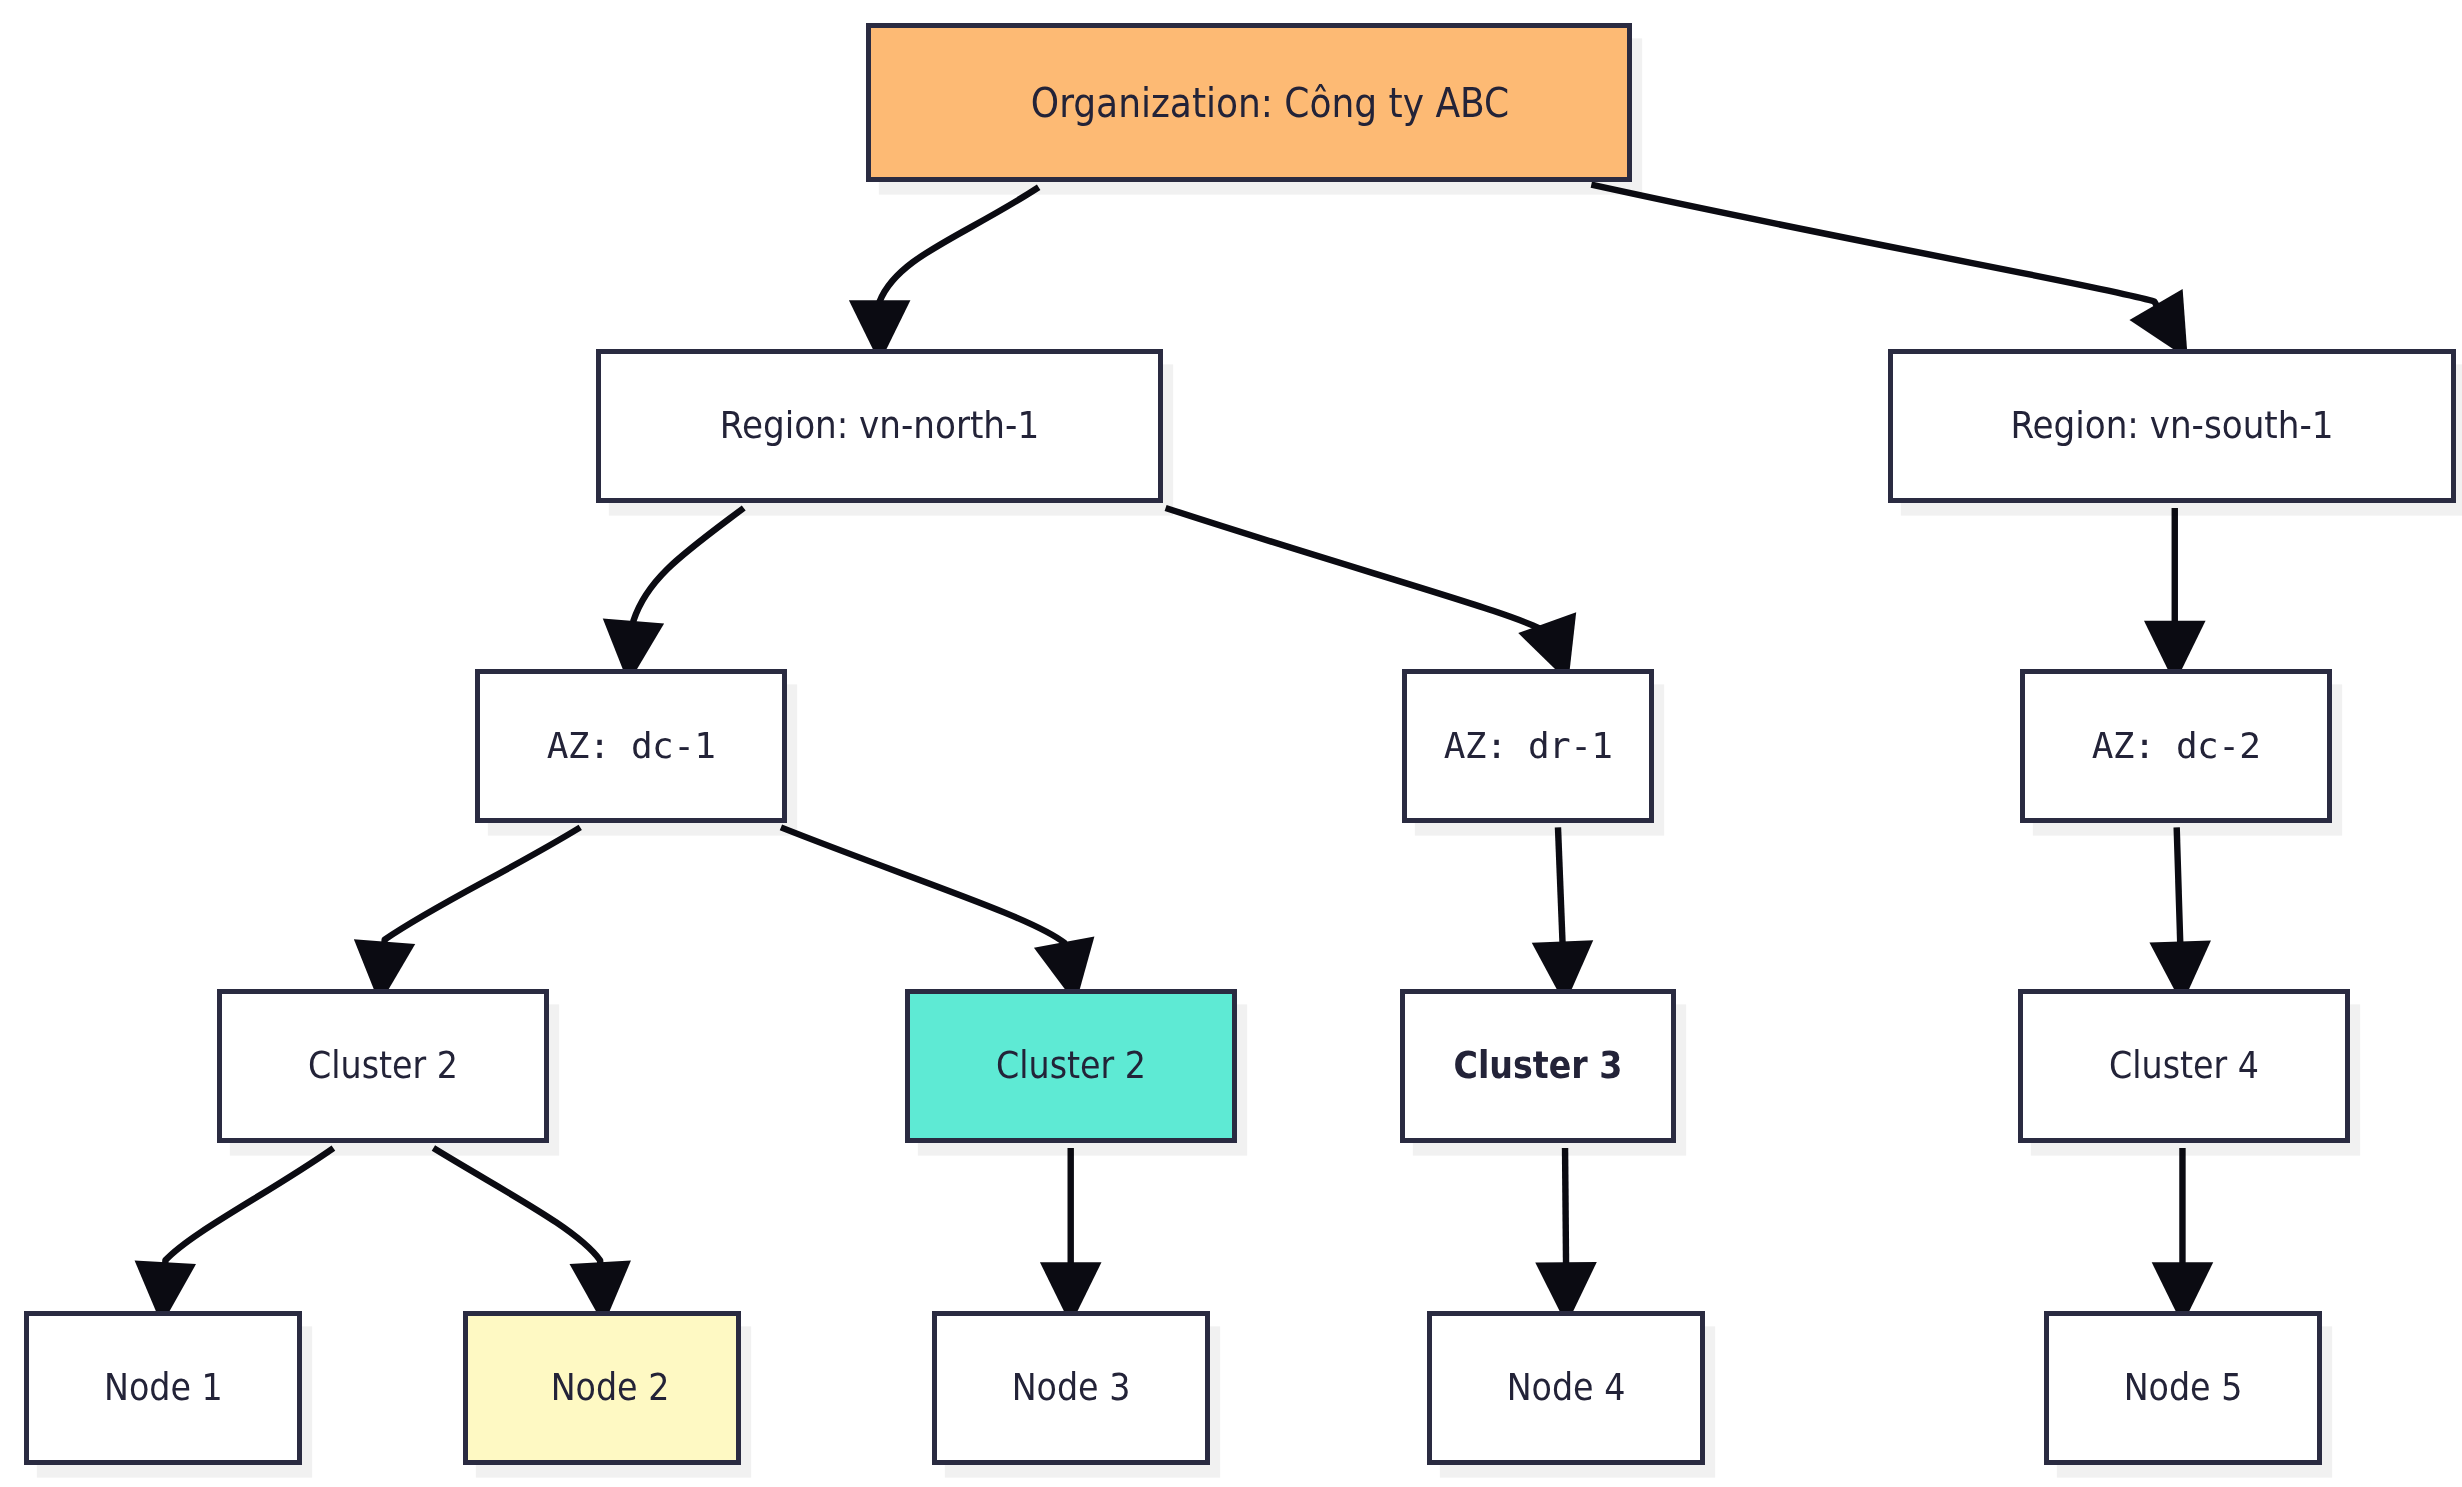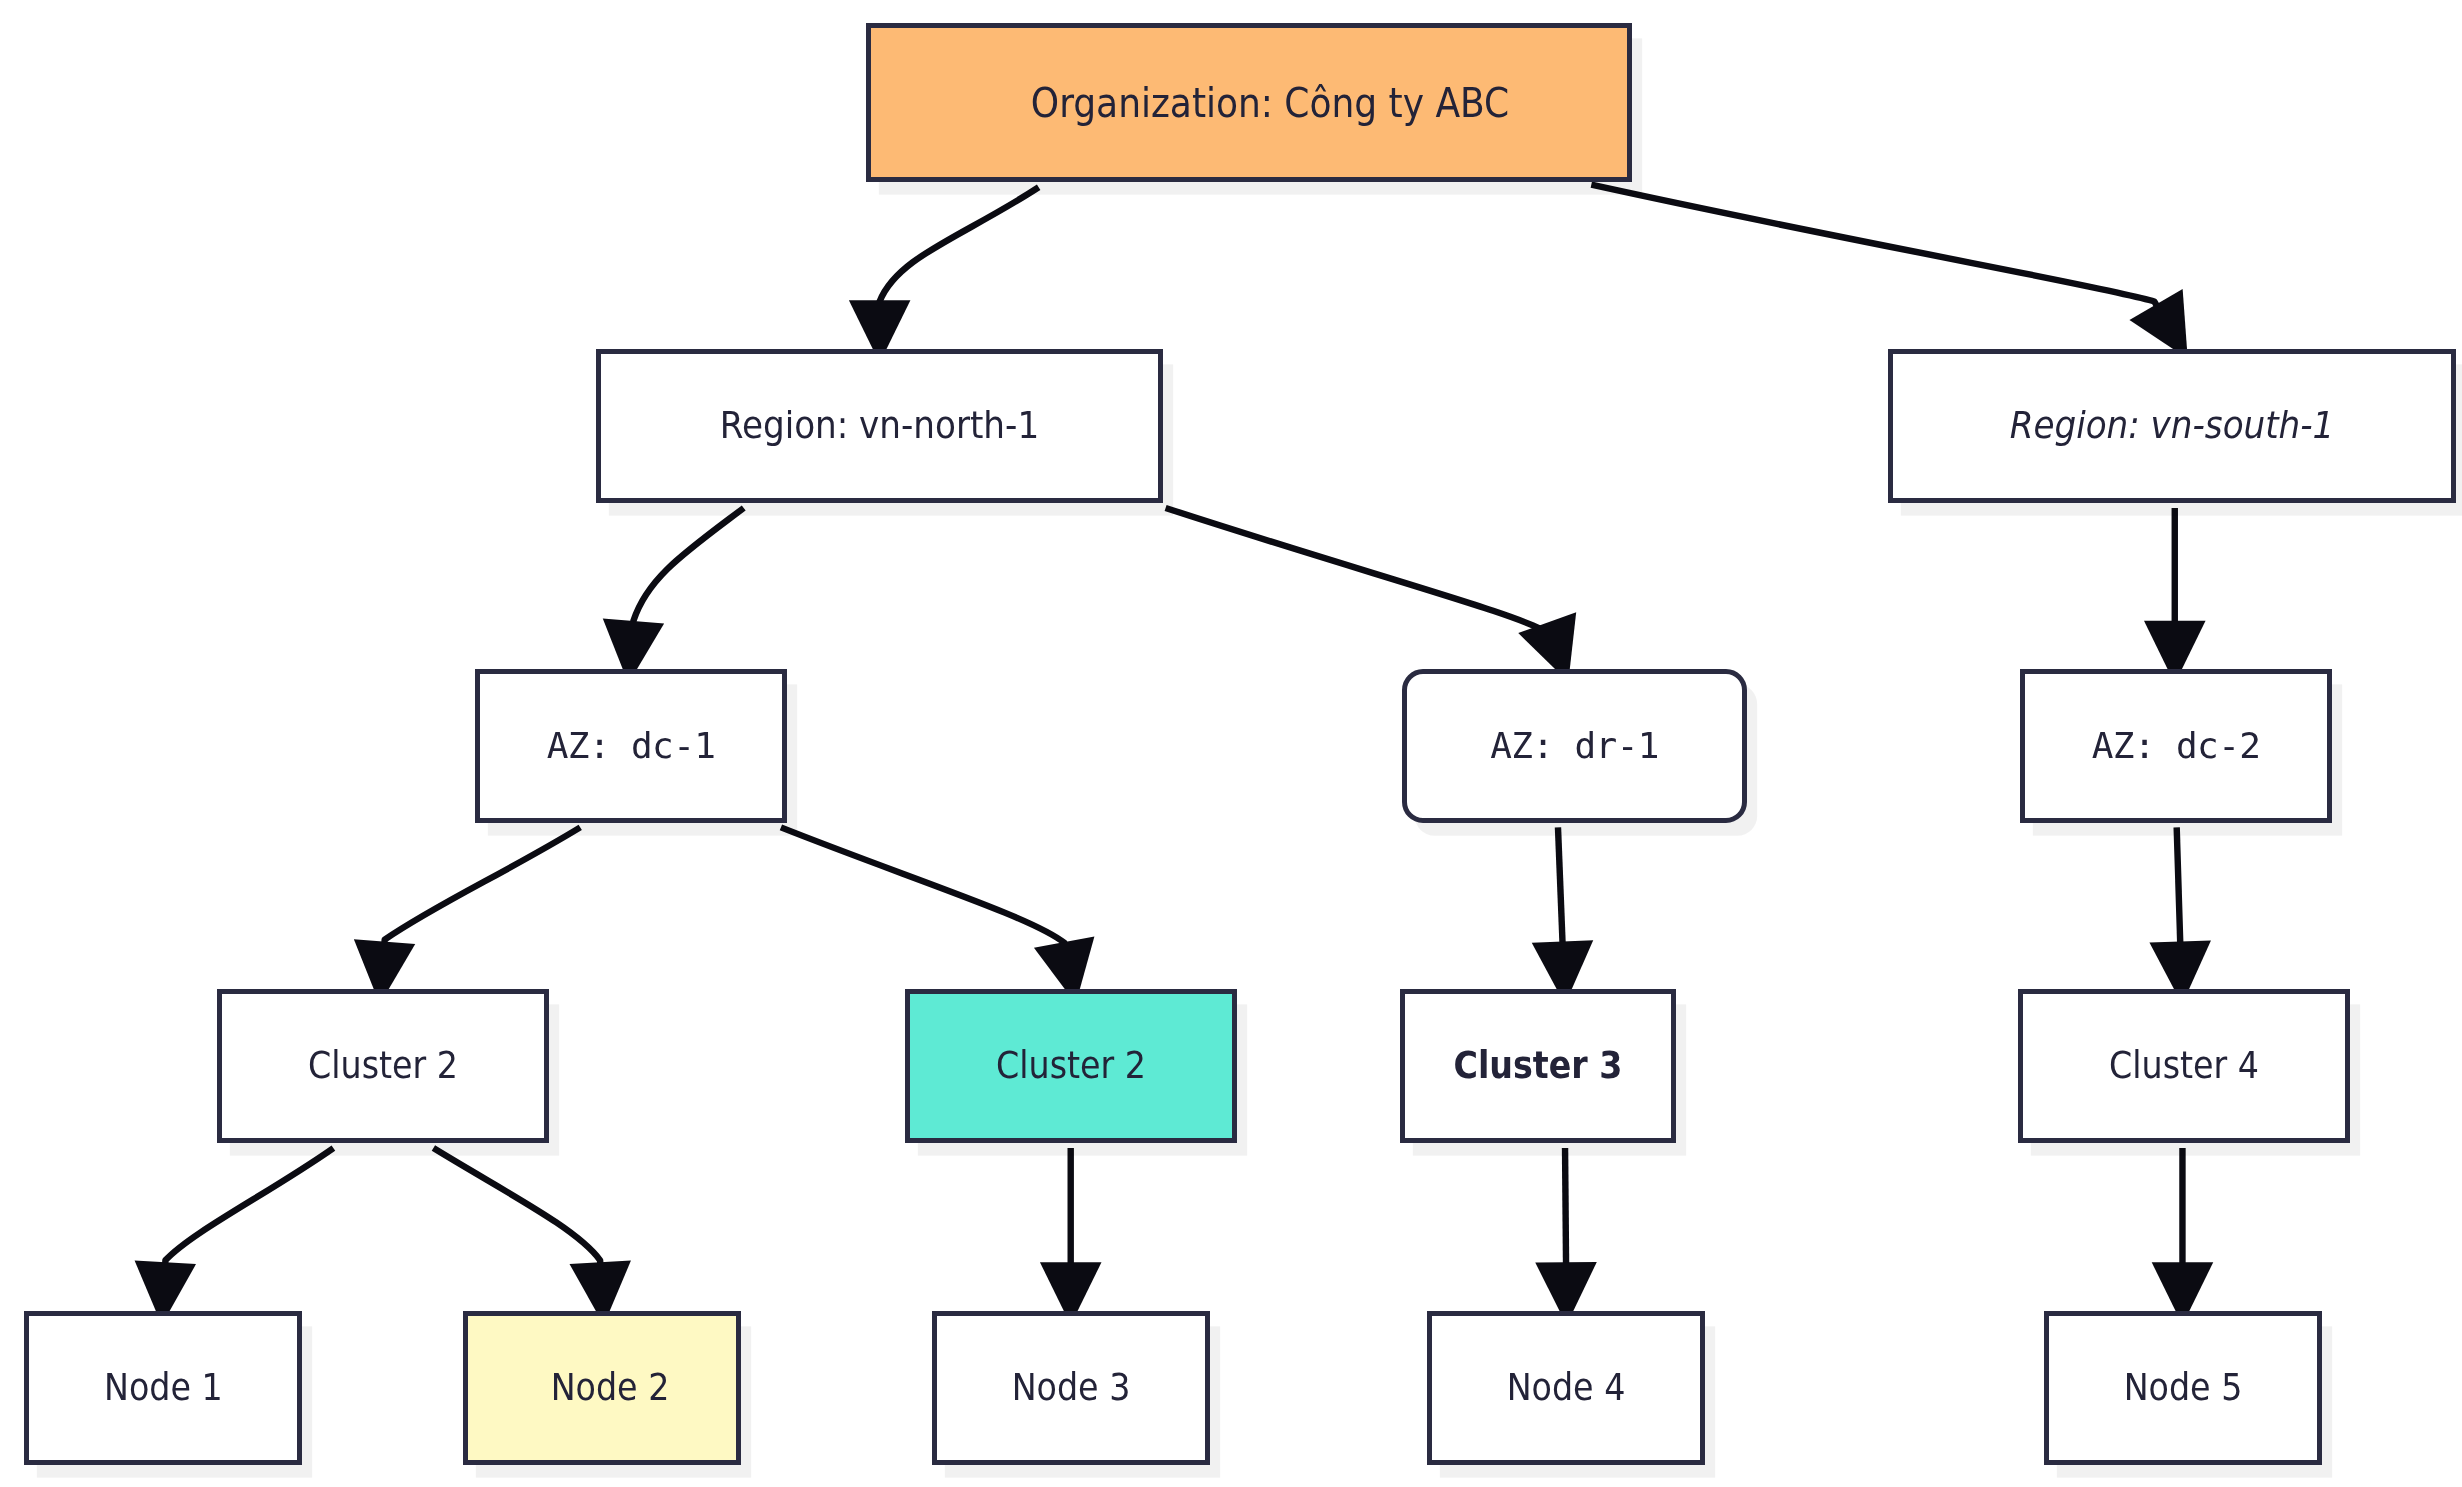--- a/index.html
+++ b/index.html
@@ -63,27 +63,27 @@
       </g>
   </svg>
 
   <div id="nodes-layer">
       <div class="node t-org" style="left: 866px; top: 23px; width: 766px; height: 159px; border-color: rgb(42, 43, 65); background: #fdba74; padding-left: 42px;">
         <span class="lbl" style="color: rgb(35, 35, 56);">Organization: Công ty ABC</span>
       </div>
       <div class="node t-region" style="left: 596px; top: 349px; width: 567px; height: 154px; border-color: rgb(42, 43, 65); background: rgb(255, 255, 255);">
         <span class="lbl" style="color: rgb(35, 35, 56);">Region: vn-north-1</span>
       </div>
-      <div class="node t-region" style="left: 1888px; top: 349px; width: 568px; height: 154px; border-color: rgb(42, 43, 65); background: rgb(255, 255, 255); font-style: italic;">
+      <div class="node t-region" style="left: 1888px; top: 349px; width: 568px; height: 154px; border-color: rgb(42, 43, 65); background: rgb(255, 255, 255);">
         <span class="lbl" style="color: rgb(35, 35, 56);">Region: vn-south-1</span>
       </div>
       <div class="node t-az" style="left: 475px; top: 669px; width: 312px; height: 154px; border-color: rgb(42, 43, 65); background: rgb(255, 255, 255);">
         <span class="lbl" style="color: rgb(35, 35, 56);">AZ: dc-1</span>
       </div>
-      <div class="node t-az" style="left: 1402px; top: 669px; width: 345px; height: 154px; border-color: rgb(42, 43, 65); background: rgb(255, 255, 255); border-radius: 21px;">
+      <div class="node t-az" style="left: 1402px; top: 669px; width: 252px; height: 154px; border-color: rgb(42, 43, 65); background: rgb(255, 255, 255);">
         <span class="lbl" style="color: rgb(35, 35, 56);">AZ: dr-1</span>
       </div>
       <div class="node t-az" style="left: 2020px; top: 669px; width: 312px; height: 154px; border-color: rgb(42, 43, 65); background: rgb(255, 255, 255);">
         <span class="lbl" style="color: rgb(35, 35, 56);">AZ: dc-2</span>
       </div>
       <div class="node t-cluster" style="left: 217px; top: 989px; width: 332px; height: 154px; border-color: rgb(42, 43, 65); background: rgb(255, 255, 255);">
         <span class="lbl" style="color: rgb(35, 35, 56);">Cluster 2</span>
       </div>
       <div class="node t-cluster" style="left: 905px; top: 989px; width: 332px; height: 154px; border-color: rgb(42, 43, 65); background: #5eead4;">
         <span class="lbl" style="color: rgb(35, 35, 56);">Cluster 2</span>

